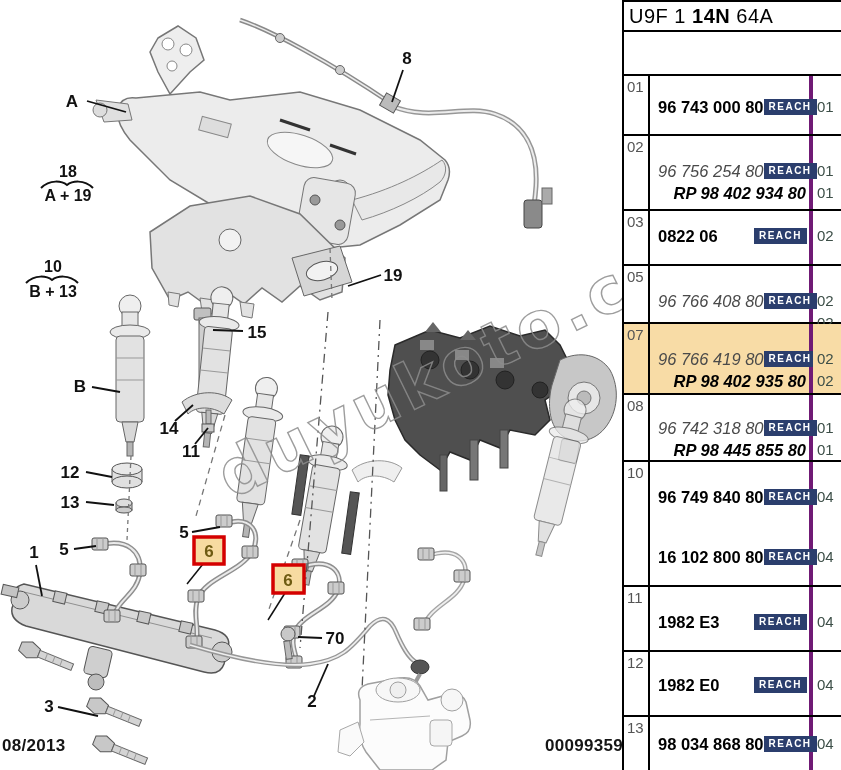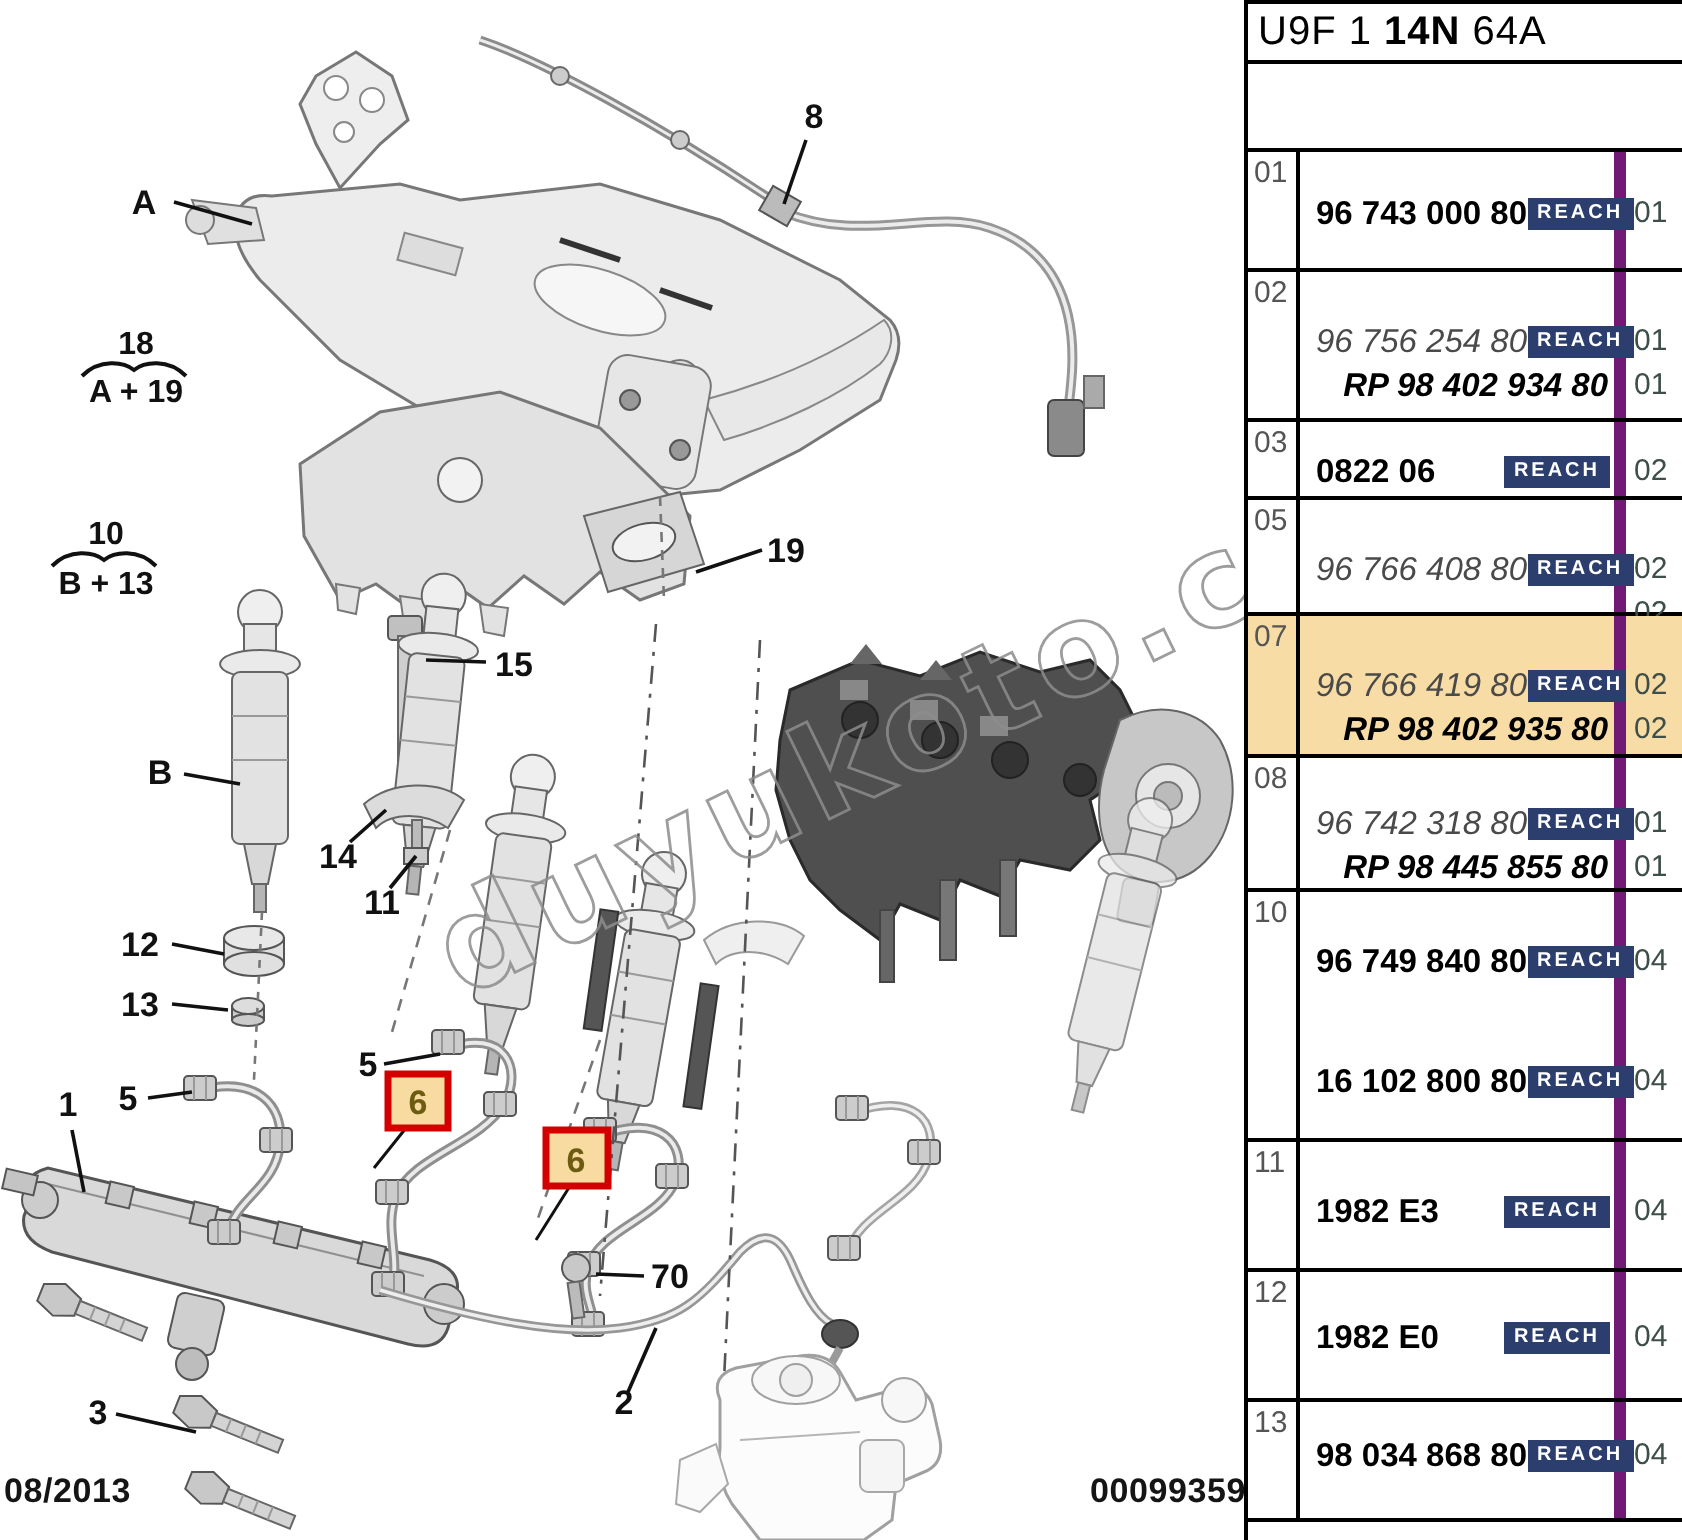--- a/index.html
+++ b/index.html
@@ -20,21 +20,21 @@
   }
   .phead{height:30px;border-bottom:2px solid #000;box-sizing:border-box;
          font-size:20px;padding:3px 0 0 5px;letter-spacing:.5px;white-space:nowrap;}
   .phead .b{font-weight:bold;}
   .pspacer{height:44px;border-bottom:2px solid #000;box-sizing:border-box;}
   .trow{display:flex;border-bottom:2px solid #000;box-sizing:border-box;position:relative;background:#fff;}
   .trow.hl{background:#f8dca6;}
   .trow.hl .tref,.trow.hl .tmain,.trow.hl .tqty{background:#f8dca6;}
   .tref{width:26px;border-right:2px solid #000;box-sizing:border-box;
         font-size:15px;color:#555;padding:2px 0 0 3px;}
-  .tmain{width:163px;border-right:6px solid #701a75;box-sizing:border-box;position:relative;}
+  .tmain{width:163px;border-right:4px solid #701a75;box-sizing:border-box;position:relative;}
   .tqty{flex:1;position:relative;font-size:15px;color:#3d4f48;}
   .pline{position:absolute;left:0;right:0;height:22px;display:flex;align-items:center;font-size:16.5px;}
   .pline.bold .ptext{font-weight:bold;}
   .pline.italic .ptext{font-style:italic;color:#4a4a4a;}
   .pline.rp{justify-content:flex-end;}
   .pline.rp .ptext{font-weight:bold;font-style:italic;color:#000;padding:0 3px 0 0;}
   .ptext{padding-left:8px;white-space:nowrap;}
   .reach{margin-left:auto;margin-right:2px;background:#2b3e6d;color:#fff;
          font-size:10px;font-weight:bold;letter-spacing:1.5px;padding:3px 5px;line-height:1;cursor:pointer;}
   .qline{position:absolute;left:0;width:100%;height:22px;line-height:22px;padding-left:4px;box-sizing:border-box;}
@@ -353,21 +353,21 @@
           </div>
           <div class="pline rp" style="top: 46px;">
             <span class="ptext">RP 98 402 934 80</span>
           </div>
         </div>
         <div class="tqty">
           <div class="qline" style="top: 24px;">01</div>
           <div class="qline" style="top: 46px;">01</div>
         </div>
       </div>
-      <div class="trow" style="height: 39px;">
+      <div class="trow" style="height: 55px;">
         <div class="tref">03</div>
         <div class="tmain">
           <div class="pline bold" style="top: 14px;">
             <span class="ptext">0822 06</span>
             <span class="reach">REACH</span>
           </div>
         </div>
         <div class="tqty">
           <div class="qline" style="top: 14px;">02</div>
         </div>

